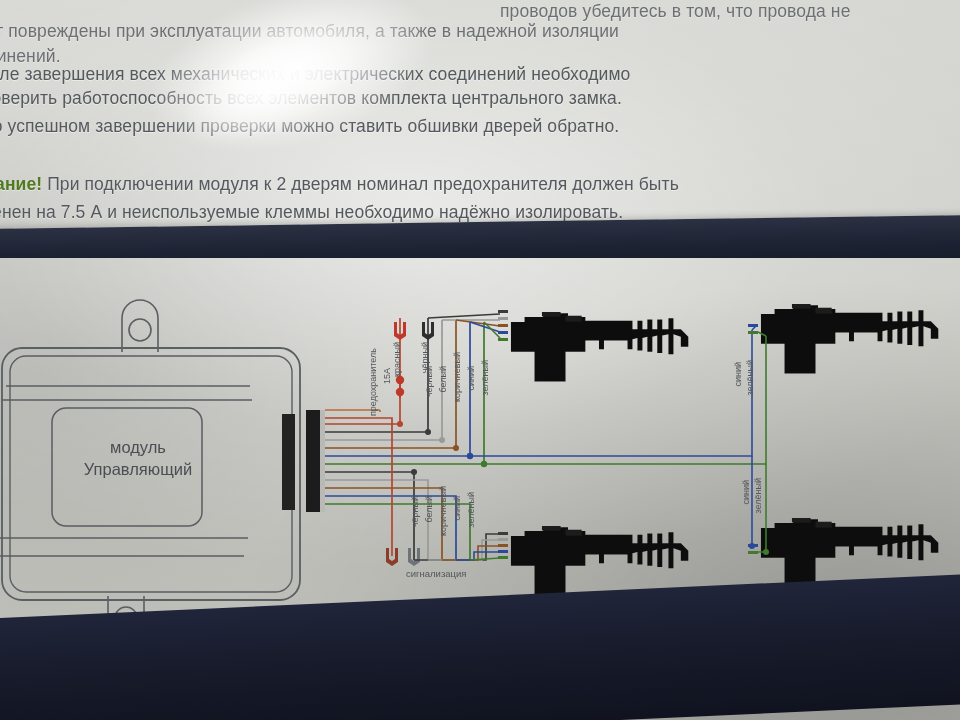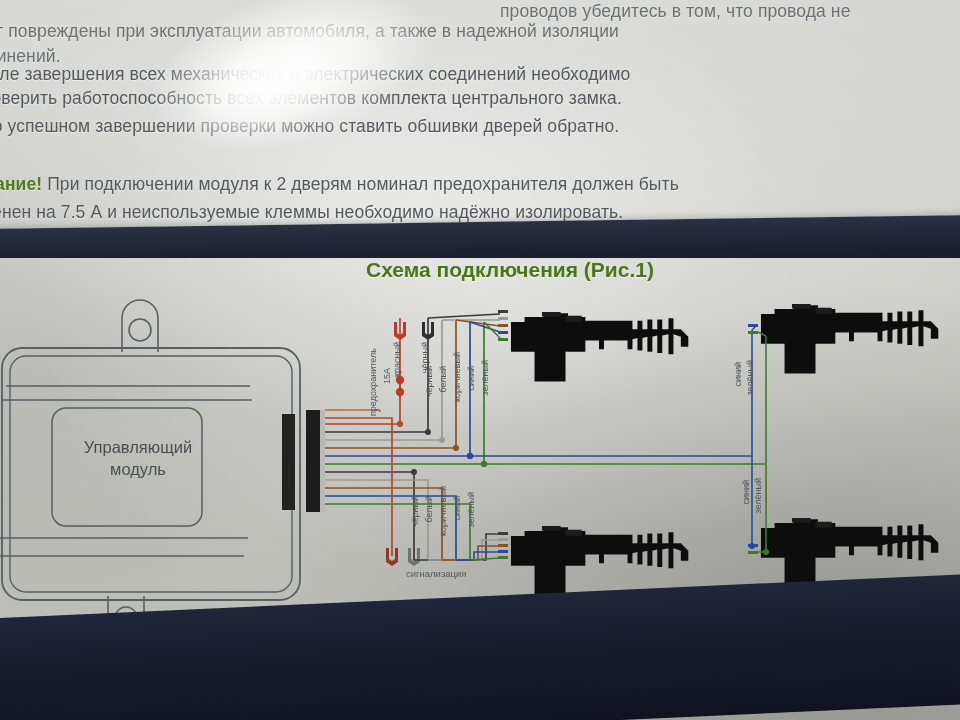--- a/index.html
+++ b/index.html
@@ -112,21 +112,20 @@
     <div class="ln" style="left:-38px;top:203px;">заменен на 7.5 А и неиспользуемые клеммы необходимо надёжно изолировать.</div>
   </div>
 
   <div class="glare"></div>
   <div class="glare2"></div>
 
   <div class="band-top">
     <div class="navy"></div>
   </div>
 
-  <div class="diagram-title">Схема подключения (Рис.1)</div>
 
   <svg class="diagram" viewBox="0 0 960 720">
     <defs>
       <filter id="soft">
           <feGaussianBlur stdDeviation="0.45"></feGaussianBlur>
         </filter>
       <filter id="soft2">
           <feGaussianBlur stdDeviation="0.9"></feGaussianBlur>
         </filter>
       <g id="actuator">
@@ -282,22 +281,22 @@
       <circle cx="442" cy="440" r="3" fill="#9a9a96"></circle>
       <circle cx="456" cy="448" r="3" fill="#8a5326"></circle>
       <circle cx="470" cy="456" r="3.2" fill="#2b4a9b"></circle>
       <circle cx="484" cy="464" r="3.2" fill="#3f7a2e"></circle>
       <circle cx="414" cy="472" r="3" fill="#3a3a3a"></circle>
       <circle cx="400" cy="424" r="3" fill="#b4462f"></circle>
     </g>
   </svg>
 
   <div class="mod-label">
+    <div>модуль</div>
     <div>Управляющий</div>
-    <div>модуль</div>
   </div>
 
   <div class="vlabel" style="left:368px;top:348px;">предохранитель</div>
   <div class="vlabel" style="left:382px;top:368px;">15А</div>
   <div class="vlabel" style="left:392px;top:342px;">красный</div>
   <div class="vlabel" style="left:420px;top:342px;">чёрный</div>
 
   <div class="vlabel" style="left:424px;top:366px;">чёрный</div>
   <div class="vlabel" style="left:438px;top:366px;">белый</div>
   <div class="vlabel" style="left:452px;top:352px;">коричневый</div>

